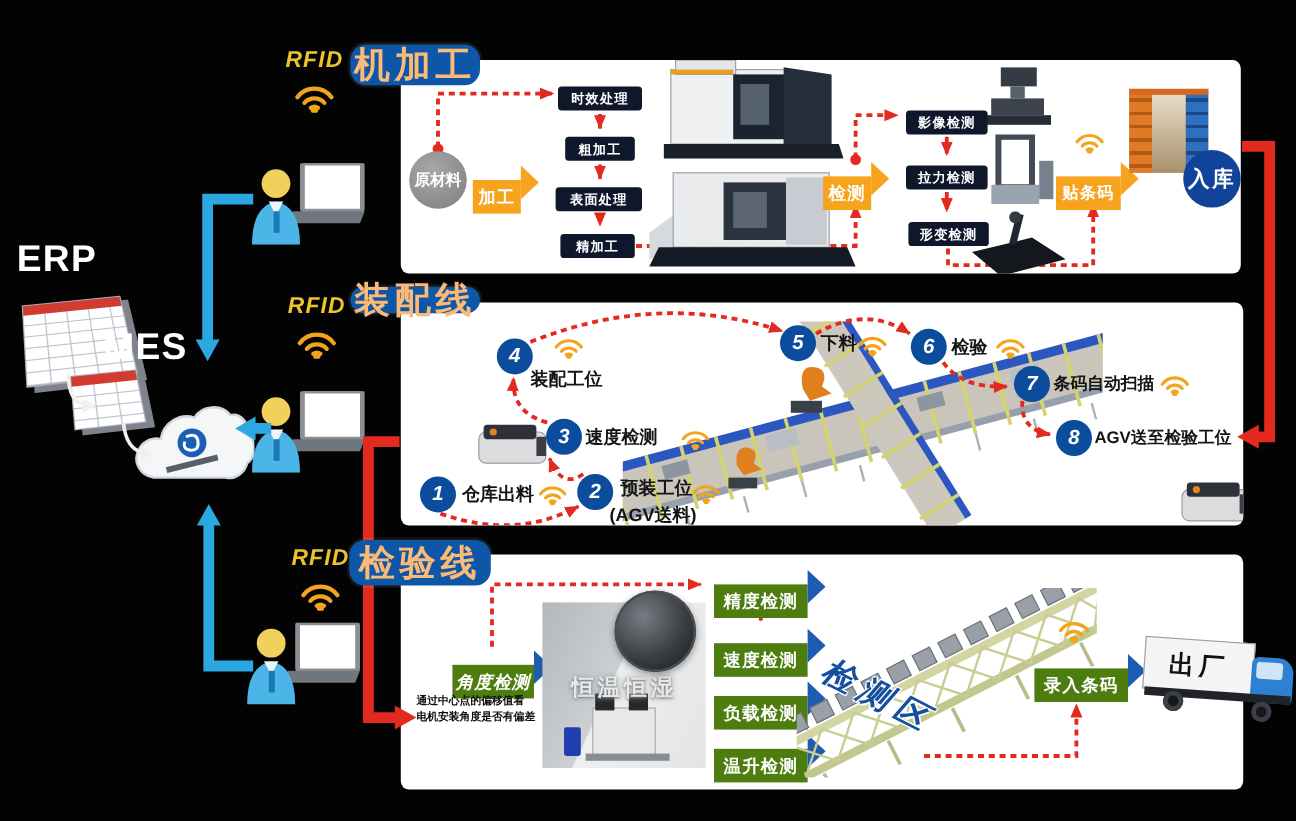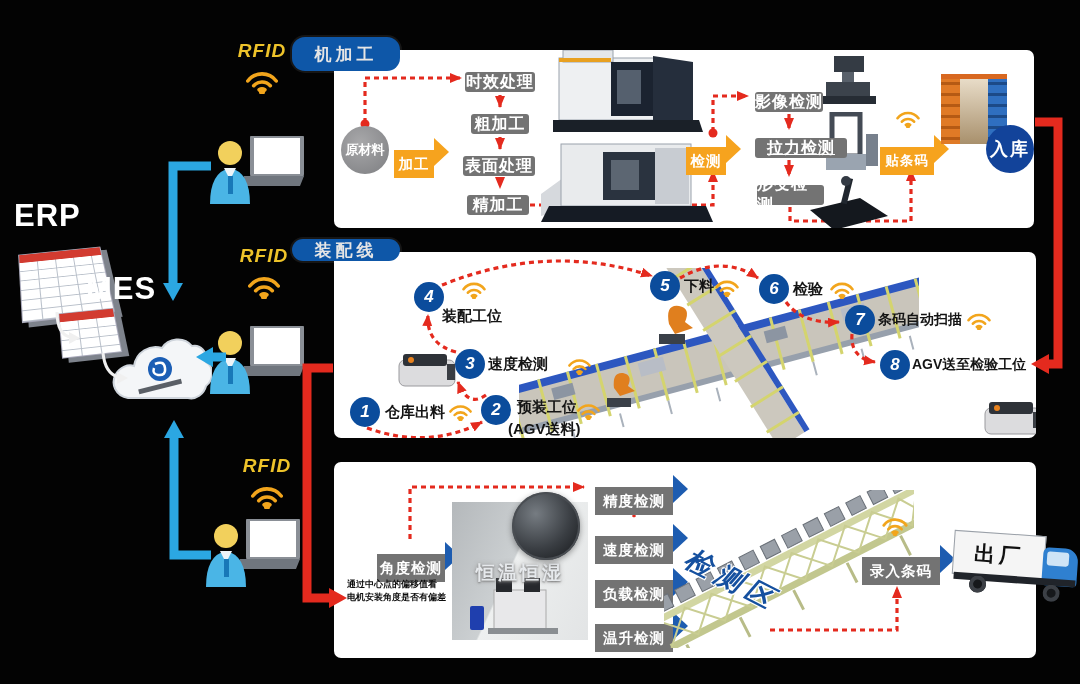--- a/index.html
+++ b/index.html
@@ -1,30 +1,30 @@
 <!DOCTYPE html>
 <html><head>
 <meta charset="utf-8">
 <style>
   html,body{margin:0;padding:0;background:#000;}
   #stage{position:relative;width:1080px;height:684px;background:#030303;overflow:hidden;
          font-family:"Liberation Sans","DejaVu Sans",sans-serif;}
   .abs{position:absolute;}
   .panel{position:absolute;background:#fff;border-radius:7px;overflow:hidden;}
   .flow{position:absolute;left:0;top:0;pointer-events:none;}
-  .seclab{position:absolute;background:#0e57a8;border-radius:13px;color:#e5e5e5;font-weight:bold;
-          font-size:17px;letter-spacing:4px;display:flex;align-items:center;justify-content:center;
+  .seclab{position:absolute;background:#0e57a8;border-radius:13px;color:#fdba74;font-weight:bold;
+          font-size:30px;letter-spacing:4px;display:flex;align-items:center;justify-content:center;
           box-shadow:0 0 0 2px rgba(255,255,255,.08);z-index:30;}
-  .bbox{position:absolute;background:#737373;color:#fff;font-weight:bold;font-size:16px;
+  .bbox{position:absolute;background:#0f172a;color:#fff;font-weight:bold;font-size:11px;
         display:flex;align-items:center;justify-content:center;border-radius:3px;letter-spacing:1px;}
   .arrow{position:absolute;display:flex;height:28px;}
   .arrow .body{display:flex;align-items:center;justify-content:center;color:#fff;font-weight:bold;
                font-size:14.5px;height:28px;letter-spacing:1px;margin-top:12px;}
   .arrow.orange .body{background:#f6a31e;}
-  .arrow.blue .body{background:#737373;}
+  .arrow.blue .body{background:#4d7c0f;}
   .arrow .head{width:0;height:0;border-top:14px solid transparent;border-bottom:14px solid transparent;}
   .arrow.orange .head{border-left:15px solid #f6a31e;}
   .arrow.blue .head{border-left:15px solid #1d5cb0;}
   .numc{position:absolute;width:30px;height:30px;border-radius:50%;background:#0b4c9c;color:#fff;
         font-weight:bold;font-style:italic;font-size:17px;display:flex;align-items:center;justify-content:center;}
   .lbl{position:absolute;font-weight:bold;color:#141414;font-size:15px;white-space:nowrap;}
   .rfid{position:absolute;text-align:center;z-index:25;}
   .rfid .t{color:#eec32a;font-style:italic;font-weight:bold;font-size:19px;letter-spacing:1px;}
   .sysname{position:absolute;color:#fff;font-weight:bold;font-size:31px;letter-spacing:1px;z-index:20;}
   .tbl{position:absolute;background:#fff;border:1px solid #aab;box-shadow:6px 5px 0 #7e838c;
@@ -237,21 +237,21 @@
     <div class="bbox" style="left:137px;top:64px;width:58px;height:20px;">粗加工</div>
     <div class="bbox" style="left:129px;top:106px;width:72px;height:20px;">表面处理</div>
     <div class="bbox" style="left:133px;top:145px;width:62px;height:20px;">精加工</div>
 
     <div class="arrow orange" style="left:352px;top:85px;">
       <div class="body" style="width:40px;">检测</div>
         <div class="head"></div>
     </div>
 
     <div class="bbox" style="left:421px;top:42px;width:68px;height:20px;">影像检测</div>
-    <div class="bbox" style="left:421px;top:88px;width:92px;height:20px;text-decoration:underline;">拉力检测</div>
+    <div class="bbox" style="left:421px;top:88px;width:68px;height:20px;">拉力检测</div>
     <div class="bbox" style="left:423px;top:135px;width:67px;height:20px;">形变检测</div>
 
     <svg class="abs" style="left:560px;top:54px;" width="28" height="24" viewBox="0 0 32 27">
       <g stroke="#f2a51c" stroke-width="3" fill="none" stroke-linecap="round">
         <path d="M4,16 a15,15 0 0 1 24,0"></path>
           <path d="M9,20 a9.5,9.5 0 0 1 14,0"></path>
           <path d="M13.5,23.5 a4.5,4.5 0 0 1 5,0"></path>
       </g>
         <circle cx="16" cy="25" r="2.6" fill="#f2a51c"></circle>
     </svg>
@@ -404,21 +404,21 @@
       <g stroke="#e42a1e" stroke-width="3.2" stroke-dasharray="5 4" fill="none">
         <path d="M76,77 V25 H250" marker-end="url(#ah)"></path>
         <path d="M300,44 V55" marker-end="url(#ah)"></path>
         <path d="M300,92 V99" marker-end="url(#ah)"></path>
         <path d="M300,136 V143" marker-end="url(#ah)"></path>
         <path d="M436,168 H563 V125" marker-end="url(#ah)"></path>
       </g>
     </svg>
 
     <div class="arrow blue" style="left:43px;top:80px;">
-      <div class="body" style="width:68px;">角度检测</div>
+      <div class="body" style="width:68px;font-style:italic;">角度检测</div>
         <div class="head"></div>
     </div>
     <div class="note" style="left:13px;top:116px;">
       <div>通过中心点的偏移值看</div>
       <div>电机安装角度是否有偏差</div>
     </div>
 
     <div class="chamber" style="left:118px;top:40px;width:136px;height:138px;">
       <svg class="abs" style="left:8px;bottom:4px;" width="120" height="66" viewBox="0 0 120 66">
         <rect x="10" y="36" width="14" height="24" rx="2" fill="#1f3fae"></rect>
@@ -511,20 +511,21 @@
       <path d="M57,312 Q57,334 70,337"></path>
       <path d="M103,353 Q105,373 118,377"></path>
     </g>
     <polygon points="80,338 69,332 69,344" fill="#f0f0f0"></polygon>
     <polygon points="128,378 117,372 117,384" fill="#f0f0f0"></polygon>
   </svg>
 
   
   <div class="seclab" style="left:292px;top:37px;width:108px;height:34px;">机加工</div>
   <div class="seclab" style="left:292px;top:239px;width:108px;height:22px;">装配线</div>
+  <div class="seclab" style="left:291px;top:450px;width:118px;height:38px;">检验线</div>
 
   
   <div class="truck" style="left:946px;top:532px;width:134px;height:80px;">
     <div class="box">出厂</div>
     <div class="cab">
         <div class="win"></div>
       </div>
     <div class="chassis"></div>
     <div class="wheel" style="left:24px;top:46px;"></div>
     <div class="wheel" style="left:98px;top:50px;"></div>

